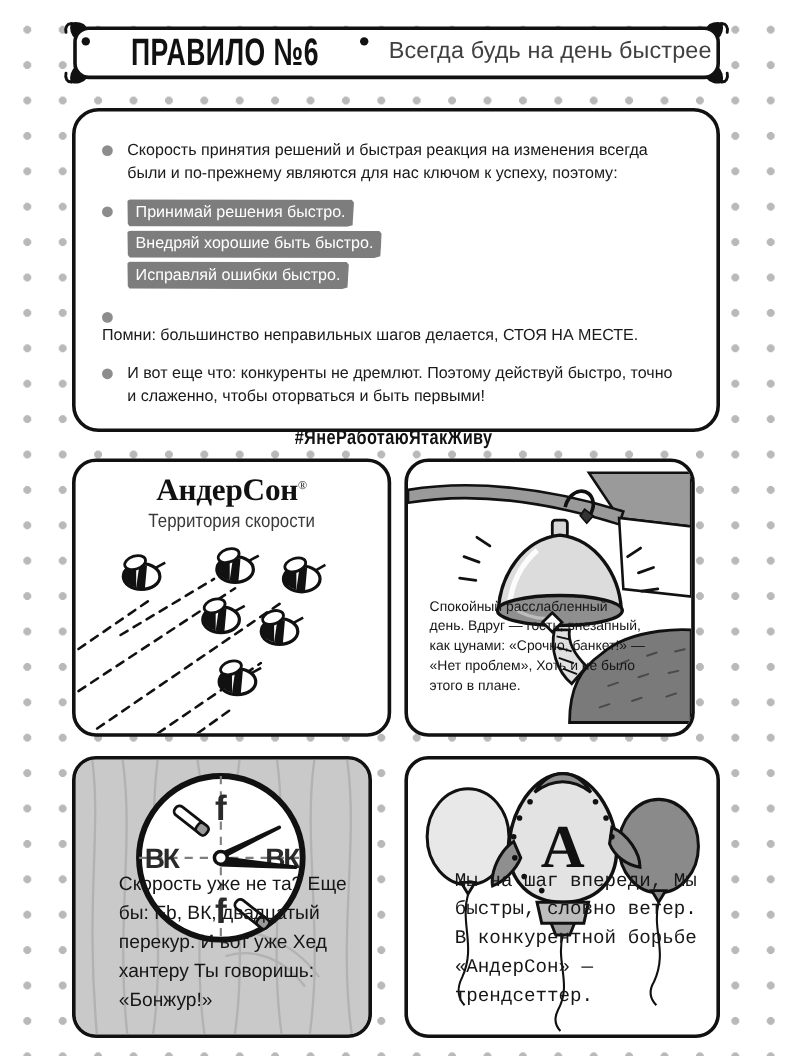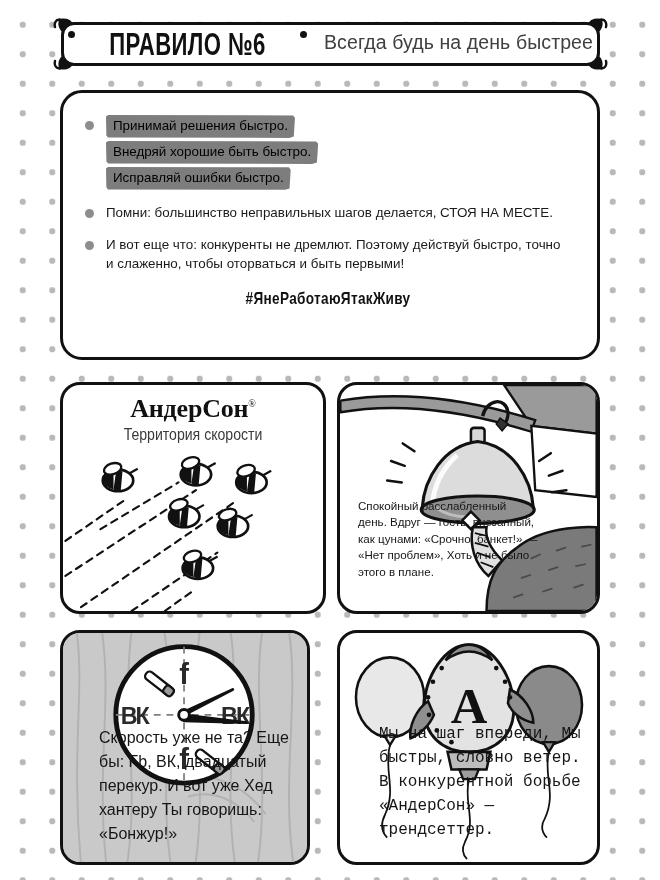--- a/index.html
+++ b/index.html
@@ -40,38 +40,38 @@
   .card{
     position:absolute;left:60px;top:90px;width:540px;height:270px;
     background:#fff;border:3.4px solid #111;border-radius:22px;
     box-sizing:border-box;padding:22px 26px 0 22px;
   }
   .brow{display:flex;margin-bottom:13px;}
   .bull{width:9px;height:9px;border-radius:50%;background:#8d8d8d;flex:0 0 auto;margin:6px 12px 0 0;}
   .btext{font-size:13.4px;line-height:1.42;color:#1a1a1a;}
   .hl-group{display:flex;flex-direction:column;align-items:flex-start;gap:3px;}
   .hl{
-    background:#7d7d7d;color:#000000;font-size:13.4px;line-height:1.34;
+    background:#7d7d7d;color:#ffffff;font-size:13.4px;line-height:1.34;
     padding:2px 7px 3px 7px;display:inline-block;
     clip-path:polygon(0% 6%,1.2% 0%,99% 2%,100% 12%,99.4% 94%,97% 100%,1% 98%,0.2% 88%);
   }
   .hashtag{
     text-align:center;margin-top:16px;
     font-family:"Liberation Sans Narrow","Liberation Sans",sans-serif;
     font-size:17px;font-weight:700;color:#111;
     transform:scaleX(.8);letter-spacing:.4px;
   }
 
   
   .panel{
     position:absolute;background:#fff;border:3.4px solid #111;border-radius:20px;
     box-sizing:border-box;overflow:hidden;
   }
   #panel-1{left:60px;top:382px;width:266px;height:232px;}
-  #panel-2{left:337px;top:382px;width:263px;height:232px;text-decoration:underline;}
+  #panel-2{left:337px;top:382px;width:242px;height:232px;text-decoration:underline;}
   #panel-3{left:60px;top:630px;width:250px;height:235px;background:#c9c9c9;}
   #panel-4{left:337px;top:630px;width:263px;height:235px;}
   .panel svg.art{position:absolute;left:0;top:0;width:100%;height:100%;}
 
   .logo{position:absolute;left:0;right:0;top:9px;text-align:center;}
   .logo-main{
     font-family:"Liberation Serif",serif;font-weight:700;font-size:26px;
     color:#111;letter-spacing:-.2px;position:relative;display:inline-block;
   }
   .logo-reg{font-size:10px;vertical-align:super;font-weight:400;}
@@ -135,27 +135,31 @@
       <span class="rule-no">ПРАВИЛО №6</span>
       <span class="bdot"></span>
       <span class="rule-sub">Всегда будь на день быстрее</span>
     </div>
   </div>
 </div>
 
 <div class="card">
   <div class="brow">
     <span class="bull"></span>
+    <span class="btext">Скорость принятия решений и быстрая реакция на изменения всегда были и по-прежнему являются для нас ключом к успеху, поэтому:</span>
+  </div>
+  <div class="brow">
+    <span class="bull"></span>
     <span class="hl-group">
       <span class="hl">Принимай решения быстро.</span>
       <span class="hl">Внедряй хорошие быть быстро.</span>
       <span class="hl">Исправляй ошибки быстро.</span>
     </span>
   </div>
-  <div class="brow" style="">
+  <div class="brow" style="flex-direction:column;">
     <span class="bull"></span>
     <span class="btext">Помни: большинство неправильных шагов делается, СТОЯ НА МЕСТЕ.</span>
   </div>
   <div class="brow">
     <span class="bull"></span>
     <span class="btext">И вот еще что: конкуренты не дремлют. Поэтому действуй быстро, точно и слаженно, чтобы оторваться и быть первыми!</span>
   </div>
   <div class="hashtag">#ЯнеРаботаюЯтакЖиву</div>
 </div>
 

